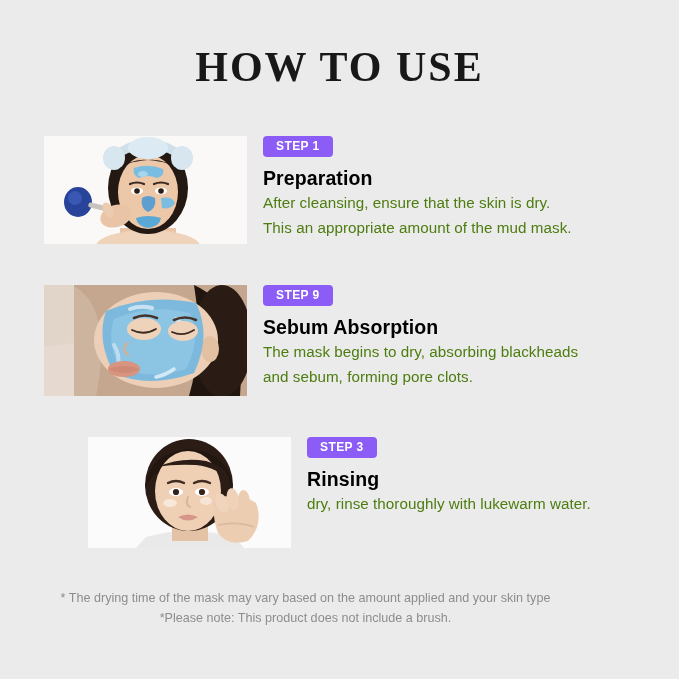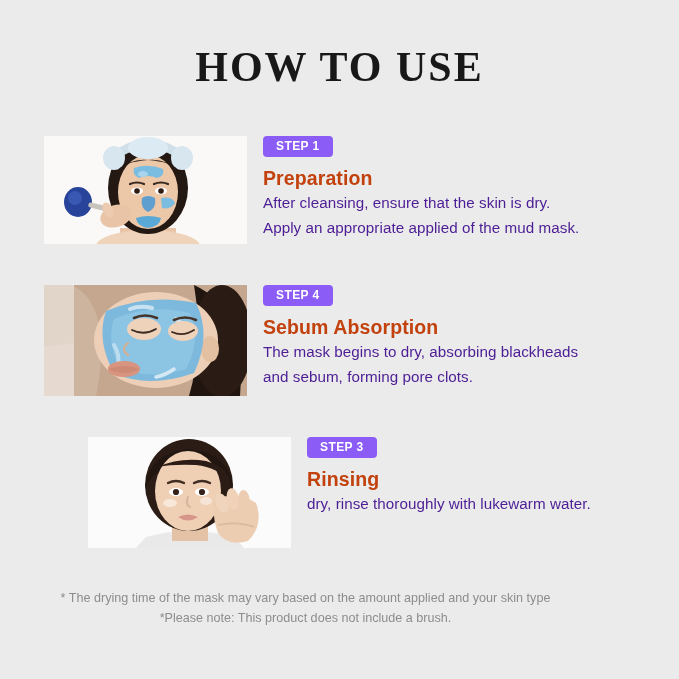--- a/index.html
+++ b/index.html
@@ -49,27 +49,27 @@
     font-weight:700;
     letter-spacing:.4px;
     padding:4px 13px 5px 13px;
     border-radius:4px;
     line-height:1;
   }
   .heading{
     margin-top:10px;
     font-size:19.5px;
     font-weight:600;
-    color:#c2410c;
+    color:#000000;
     letter-spacing:.1px;
     line-height:1.2;
   }
   .body-line{
     font-size:15.2px;
-    color:#4c1d95;
+    color:#4d7c0f;
     line-height:1.48;
     letter-spacing:.05px;
     margin-top:2px;
   }
   .body-line:first-of-type{margin-top:6px;}
 
   
   .footnote{
     position:absolute;left:0;width:611px;text-align:center;
     color:#8d8d8d;font-size:12.6px;line-height:1.55;
@@ -125,21 +125,21 @@
         <rect x="45" y="66" width="34" height="5" rx="2.5" fill="#c9c3bd" transform="rotate(14 45 66)"></rect>
 
         <ellipse cx="72" cy="80" rx="16" ry="11" fill="#e9c4a6" transform="rotate(-18 72 80)"></ellipse>
         <ellipse cx="64" cy="74" rx="5" ry="8" fill="#edcbb0" transform="rotate(-25 64 74)"></ellipse>
       </svg>
     </div>
     <div class="content">
       <span class="badge">STEP 1</span>
       <div class="heading">Preparation</div>
       <div class="body-line">After cleansing, ensure that the skin is dry.</div>
-      <div class="body-line">Apply an appropriate applied of the mud mask.</div>
+      <div class="body-line">This an appropriate amount of the mud mask.</div>
     </div>
   </div>
 
   <div class="step step2">
     <div class="photo">
       <svg viewBox="0 0 203 111" width="203" height="111" preserveAspectRatio="none">
         <rect x="0" y="0" width="203" height="111" fill="#c4a78e"></rect>
         <rect x="0" y="0" width="30" height="111" fill="#e7e2dc"></rect>
         <path d="M0 62 L30 58 L30 111 L0 111 Z" fill="#f0ece7"></path>
 
@@ -168,21 +168,21 @@
         <path d="M90 33 Q101 28 113 33" stroke="#46342a" stroke-width="2.6" fill="none" stroke-linecap="round"></path>
         <path d="M130 35 Q141 30 152 35" stroke="#46342a" stroke-width="2.6" fill="none" stroke-linecap="round"></path>
 
         <path d="M84 58 Q76 64 84 70" stroke="#cdb199" stroke-width="2.4" fill="none" stroke-linecap="round"></path>
 
         <ellipse cx="80" cy="84" rx="16" ry="8" fill="#d9947f"></ellipse>
         <path d="M64 84 Q80 78 96 84 Q80 92 64 84 Z" fill="#cf8a76"></path>
       </svg>
     </div>
     <div class="content">
-      <span class="badge">STEP 4</span>
+      <span class="badge">STEP 9</span>
       <div class="heading">Sebum Absorption</div>
       <div class="body-line">The mask begins to dry, absorbing blackheads</div>
       <div class="body-line">and sebum, forming pore clots.</div>
     </div>
   </div>
 
   <div class="step step3">
     <div class="photo">
       <svg viewBox="0 0 203 111" width="203" height="111" preserveAspectRatio="none">
         <rect x="0" y="0" width="203" height="111" fill="#fbfbfb"></rect>

